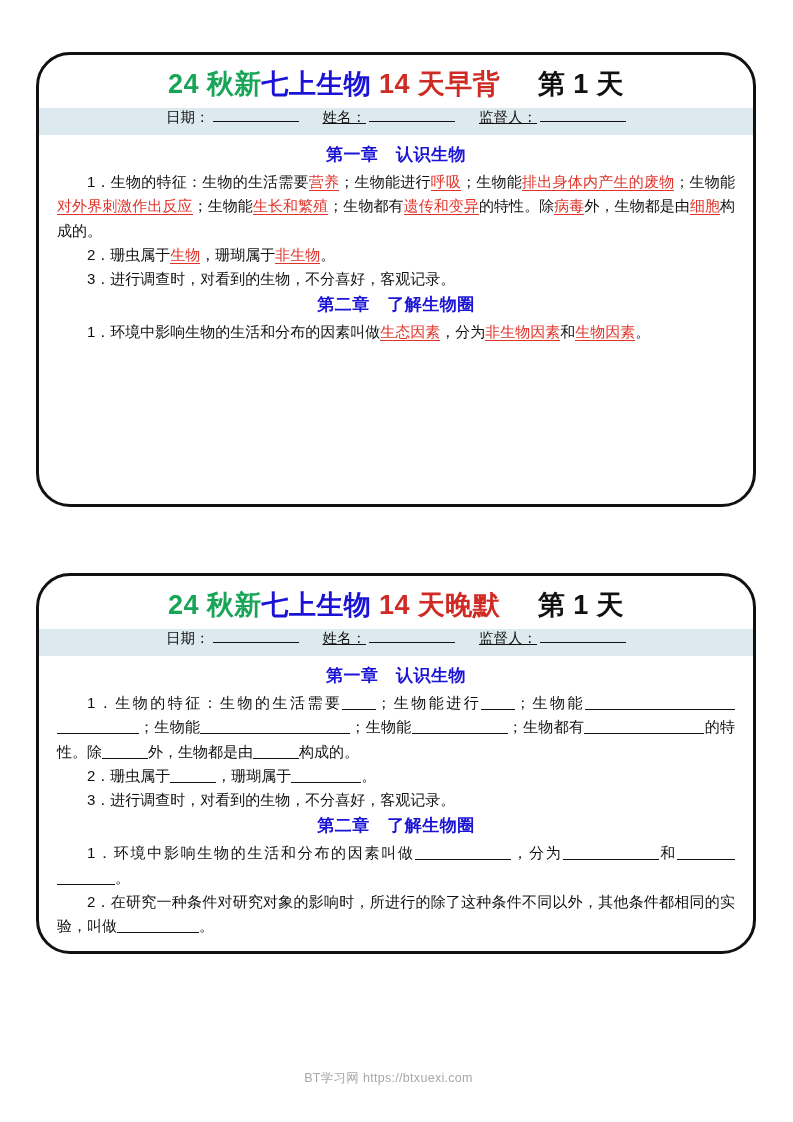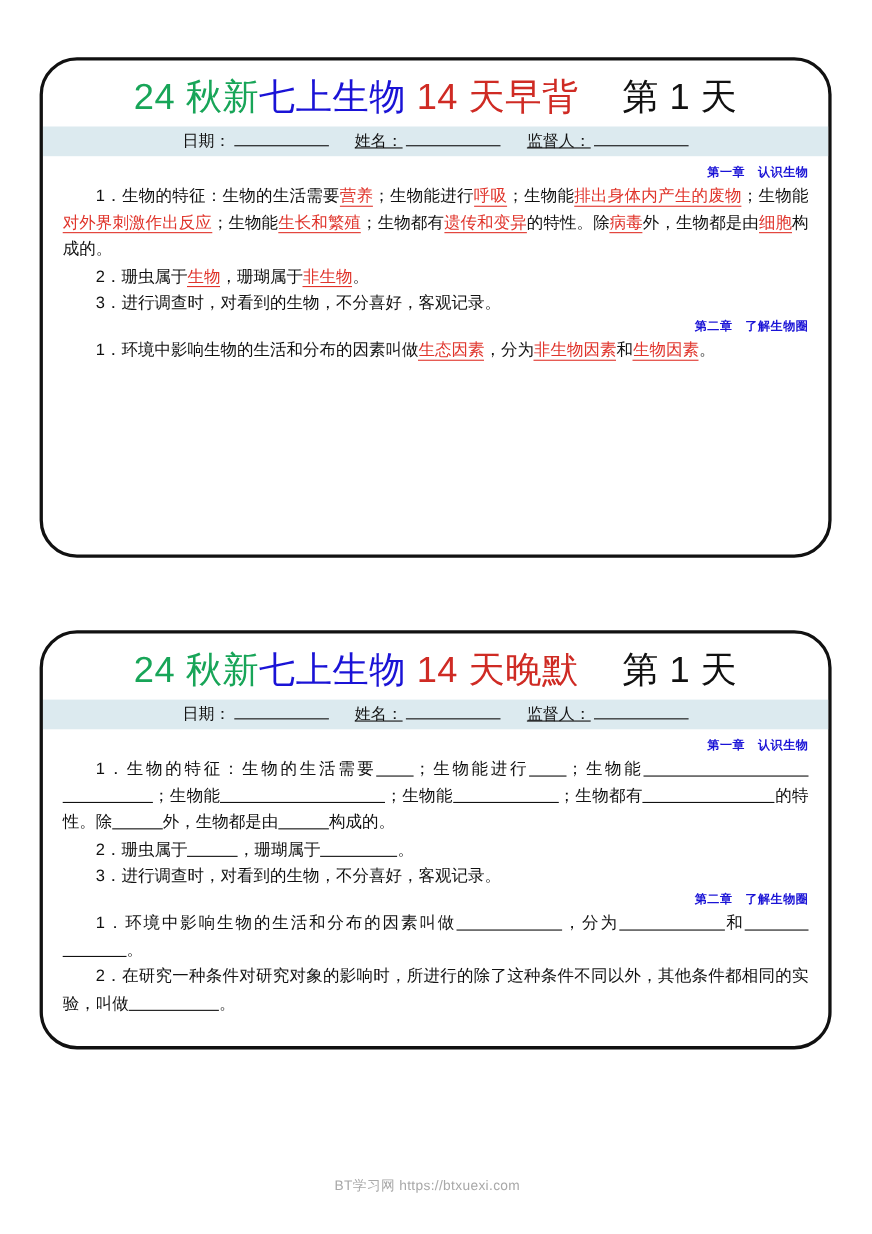--- a/index.html
+++ b/index.html
@@ -33,39 +33,39 @@
     border-radius: 34px;
     background: #ffffff;
     overflow: hidden;
   }
   #card-1 { top: 52px;  height: 455px; }
   #card-2 { top: 573px; height: 381px; }
 
   
   .card-title {
     text-align: center;
-    font-size: 33px;
-    font-weight: normal;
+    font-size: 27px;
+    font-weight: bold;
     line-height: 1.15;
     padding: 14px 0 8px 0;
     white-space: nowrap;
     letter-spacing: 0.4px;
   }
   .t-green { color: #18a558; }
   .t-blue  { color: #1a13d6; }
   .t-red   { color: #cf2b24; }
   .t-black { color: #111111; }
   .t-gap   { display: inline-block; width: 30px; }
 
   
   .info-bar {
     background: #dceaef;
     height: 27px;
     display: flex;
-    align-items: center;
+    align-items: flex-start;
     justify-content: center;
     gap: 0px;
     font-size: 14.5px;
     color: #111;
   }
   .info-cell {
     display: inline-flex;
     align-items: baseline;
     white-space: nowrap;
   }
@@ -79,23 +79,23 @@
   .bl-80 { width: 86px; }
 
   
   .card-body {
     padding: 6px 18px 8px 18px;
     font-size: 15px;
     line-height: 1.62;
     color: #111;
   }
   .chapter {
-    text-align: right;
+    text-align: center;
     color: #1a13d6;
-    font-size: 11px;
+    font-size: 17px;
     font-weight: bold;
     line-height: 1.7;
     letter-spacing: 0.5px;
   }
   .para {
     text-align: justify;
     text-justify: inter-ideograph;
     text-indent: 2em;
     margin: 0;
   }

